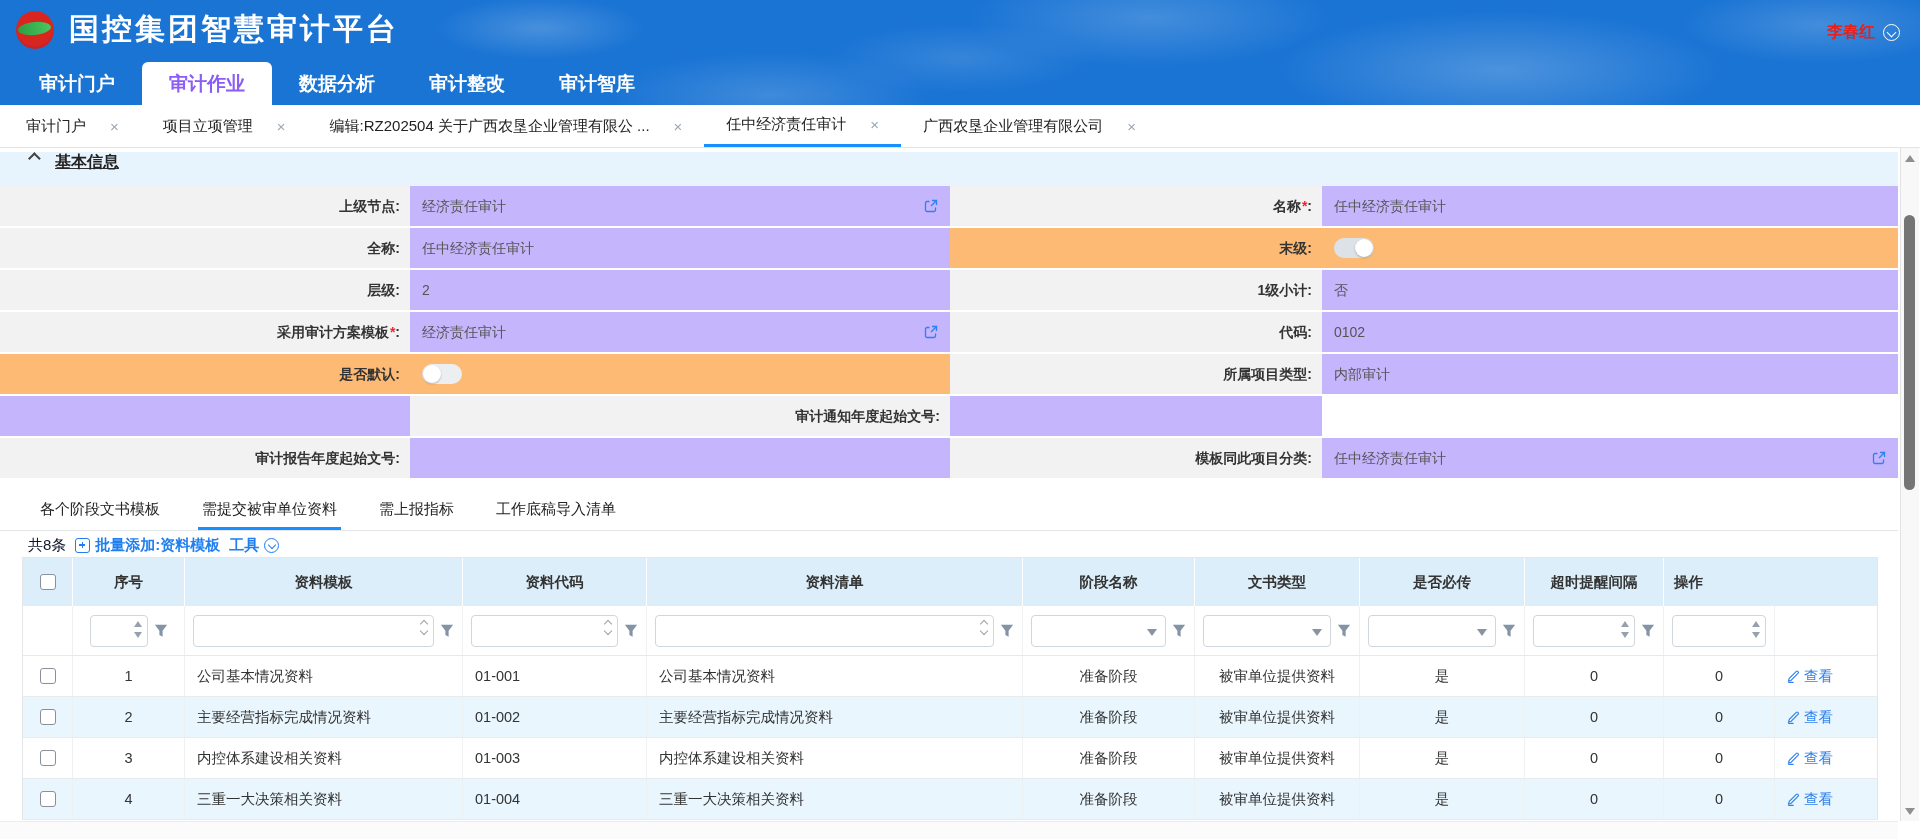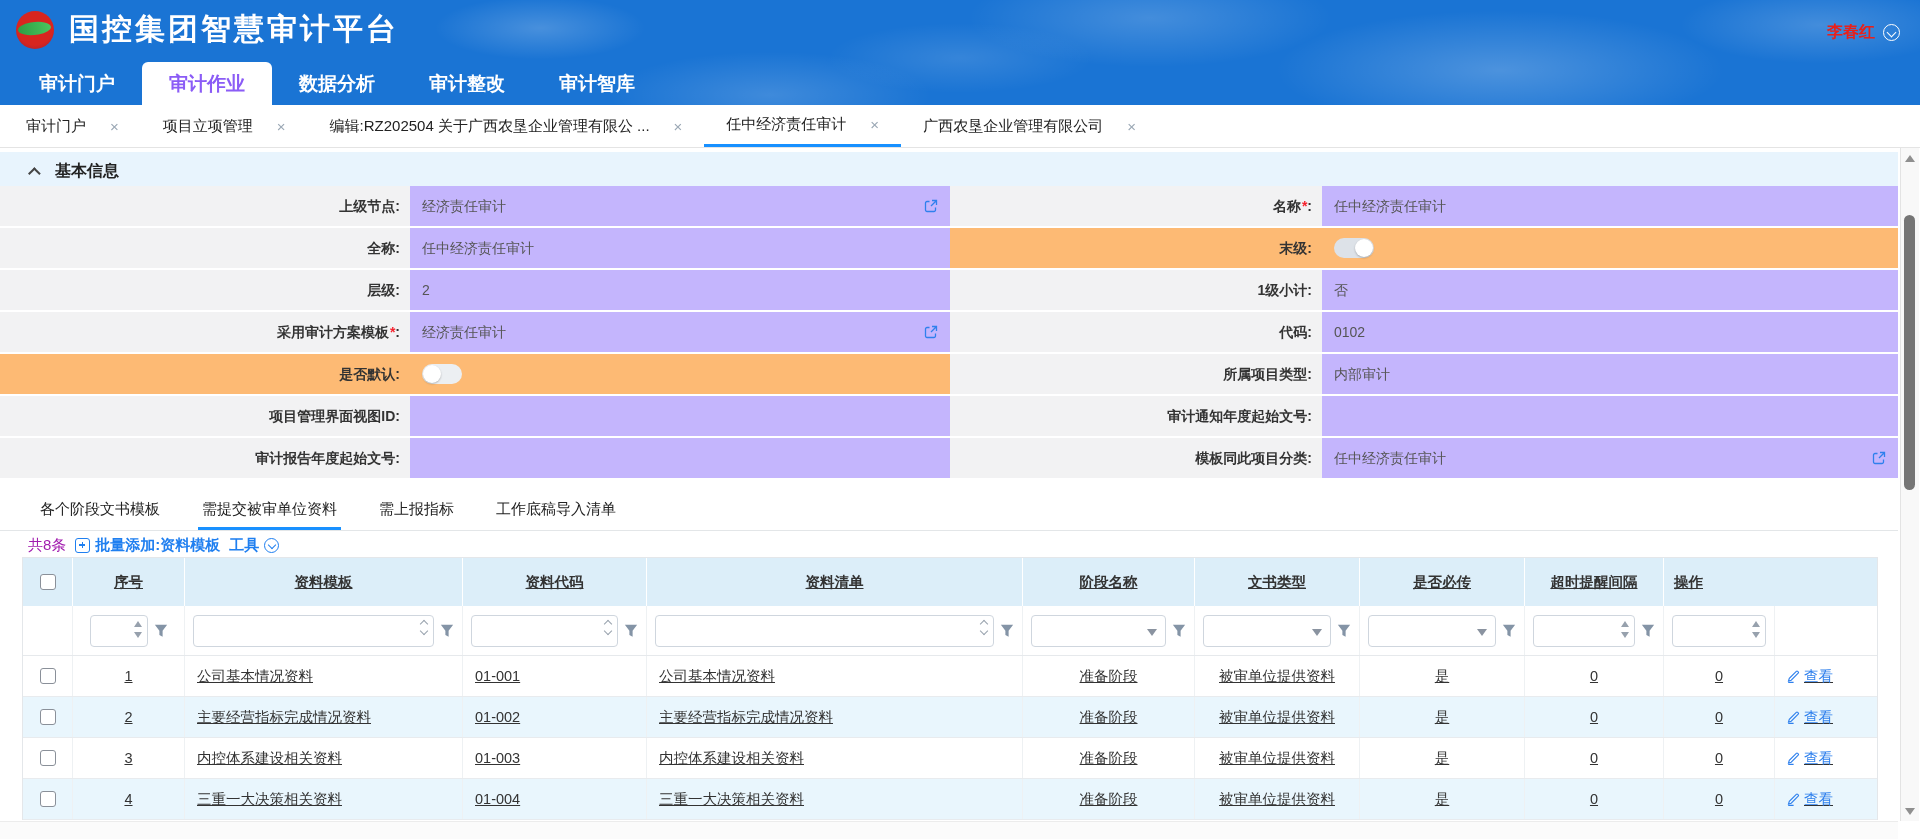--- a/index.html
+++ b/index.html
@@ -38,21 +38,21 @@
   .tabbar { position:absolute; left:0; top:105px; width:1920px; height:43px; background:#fff;
     border-bottom:1px solid #e4e4e4; display:flex; align-items:stretch; padding-left:4px; }
   .dtab { display:flex; align-items:center; gap:24px; padding:0 22px; font-size:15px; color:#222; cursor:pointer; }
   .dtab .close-x { color:#9aa7b4; font-size:15px; }
   .dtab.active { border-bottom:3px solid #1890ff; }
 
   
   .pane { position:absolute; left:0; top:148px; width:1920px; height:691px; background:#fff; }
 
   .section-hdr { position:absolute; left:0; top:4px; width:1898px; height:38px; background:#e8f4fd;
-    display:flex; align-items:center; gap:14px; padding-left:32px; }
+    display:flex; gap:14px; padding-left:32px;text-decoration:underline; }
   .caret-up { width:9px; height:9px; border-left:2px solid #444; border-top:2px solid #444; transform:rotate(45deg) translateY(3px); }
   .section-title { font-size:16px; font-weight:bold; color:#222; }
 
   
   .form { position:absolute; left:0; top:38px; width:1898px; }
   .form-row { display:grid; grid-template-columns:410px 540px 372px 576px; height:40px; margin-bottom:2px; }
   .lblc { background:#f2f2f3; text-align:right; padding-right:10px; font-size:14px; font-weight:bold;
     color:#333; line-height:40px; white-space:nowrap; }
   .valc { background:#c4b5fd; padding-left:12px; font-size:14px; color:#555; line-height:40px; position:relative; }
   .cell-white { background:#fdba74; }
@@ -67,31 +67,31 @@
 
   
   .detail-tabs { position:absolute; left:0; top:342px; width:1898px; height:41px; border-bottom:1px solid #e3e6e8;
     display:flex; gap:34px; padding-left:36px; }
   .d2tab { font-size:15px; color:#222; line-height:38px; padding:0 4px; cursor:pointer; white-space:nowrap; }
   .d2tab.active { border-bottom:3px solid #1890ff; }
 
   
   .toolbar { position:absolute; left:0; top:385px; width:1898px; height:24px; display:flex; align-items:center;
     gap:9px; padding-left:28px; font-size:15px; }
-  .total-count { color:#a21caf; }
+  .total-count { color:#0f172a; }
   .blue-link { color:#1f7ff0; font-weight:bold; cursor:pointer; display:flex; align-items:center; gap:5px; }
   .plus-square { width:15px; height:15px; border:1.5px solid #1f7ff0; border-radius:3px; position:relative; display:inline-block; }
   .plus-square::before { content:""; position:absolute; left:3px; top:5.5px; width:6px; height:1.5px; background:#1f7ff0; }
   .plus-square::after { content:""; position:absolute; left:5.5px; top:3px; width:1.5px; height:6px; background:#1f7ff0; }
   .circle-chevron-blue { width:15px; height:15px; border:1.5px solid #1f7ff0; border-radius:50%; position:relative; display:inline-block; }
   .circle-chevron-blue::after { content:""; position:absolute; left:3.5px; top:3px; width:5px; height:5px;
     border-right:1.5px solid #1f7ff0; border-bottom:1.5px solid #1f7ff0; transform:rotate(45deg); }
 
   
-  .grid-table { position:absolute; left:22px; top:409px; width:1856px; border:1px solid #e4e7ea; border-bottom:none;text-decoration:underline; }
+  .grid-table { position:absolute; left:22px; top:409px; width:1856px; border:1px solid #e4e7ea; border-bottom:none; }
   .tr { display:grid; grid-template-columns:50px 112px 278px 184px 376px 172px 165px 165px 139px 111px 104px; }
   .thead { background:#dceef9; height:48px; }
   .th { font-size:14.5px; font-weight:bold; color:#333; display:flex; align-items:center; justify-content:center;
     border-right:1px solid #fff; overflow:hidden; white-space:nowrap; }
   .th:last-child { border-right:none; justify-content:flex-start; padding-left:10px; }
   .filter-row { height:50px; background:#fff; border-bottom:1px solid #e6e9ec; }
   .fcell { display:flex; align-items:center; justify-content:center; gap:6px; padding:0 8px;
     border-right:1px solid #eef1f3; overflow:hidden; }
   .fcell:last-child { border-right:none; }
   .fbox { height:32px; border:1px solid #cfd6de; border-radius:4px; background:#fff; flex:1; position:relative; }
@@ -229,21 +229,20 @@
       <div class="valc cell-white">
           <div class="switch off">
             <div class="knob"></div>
           </div>
         </div>
       <div class="lblc"><span class="lbl">所属项目类型</span><span class="colon"></span></div>
       <div class="valc"><span>内部审计</span></div>
     </div>
 
     <div class="form-row">
-      <div class="lblc"><span class="lbl">项目管理界面视图ID</span><span class="colon"></span></div>
       <div class="valc"><span></span></div>
       <div class="lblc"><span class="lbl">审计通知年度起始文号</span><span class="colon"></span></div>
       <div class="valc"><span></span></div>
     </div>
 
     <div class="form-row">
       <div class="lblc"><span class="lbl">审计报告年度起始文号</span><span class="colon"></span></div>
       <div class="valc"><span></span></div>
       <div class="lblc"><span class="lbl">模板同此项目分类</span><span class="colon"></span></div>
       <div class="valc">

